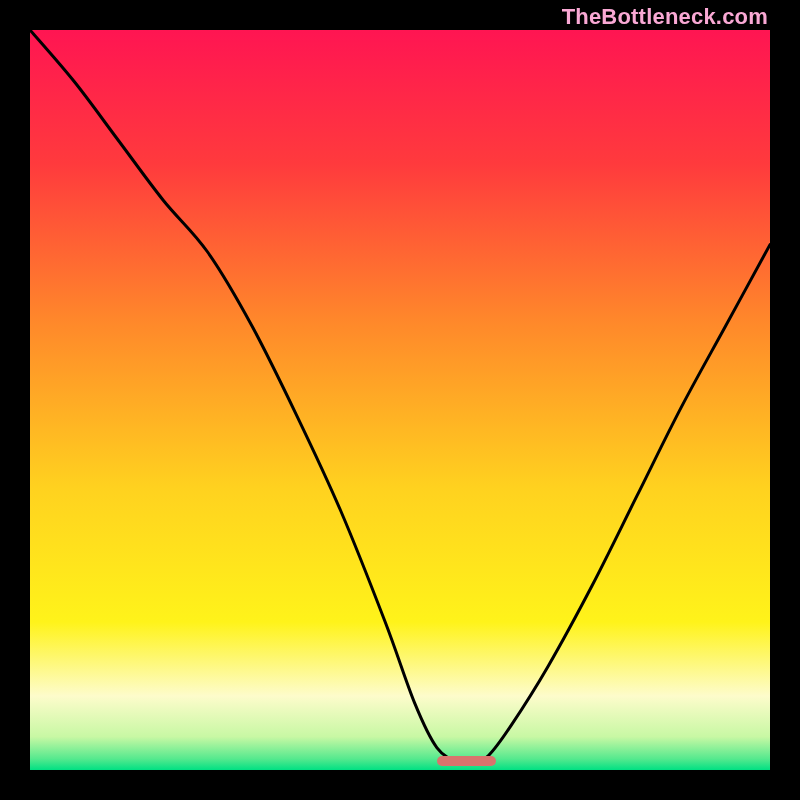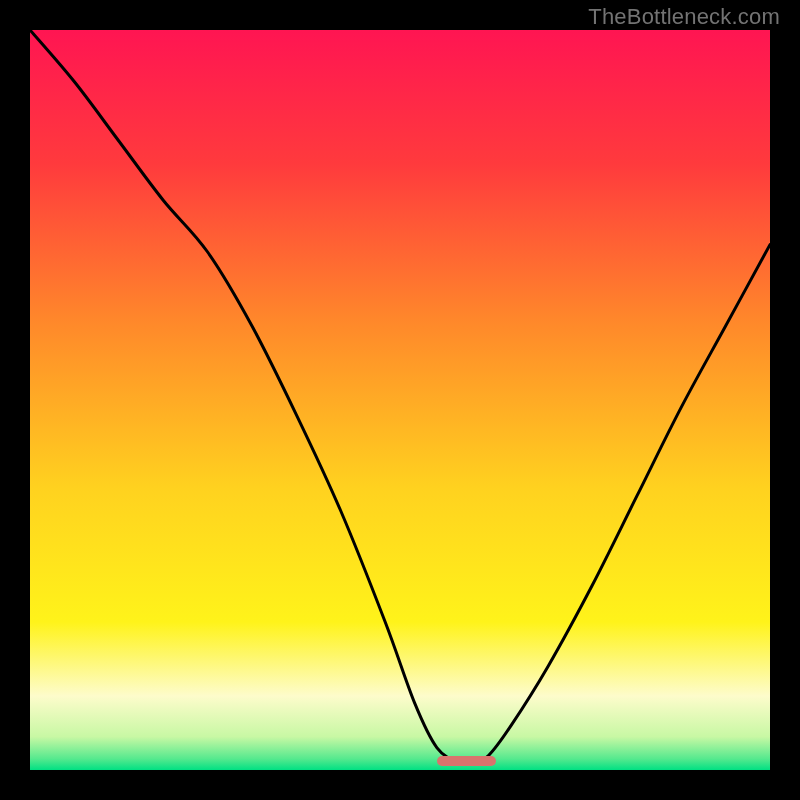--- a/index.html
+++ b/index.html
@@ -35,24 +35,24 @@
     height: 100%;
   }
   .marker {
     position: absolute;
     height: 10px;
     border-radius: 5px;
   }
   .watermark {
     position: absolute;
     top: 4px;
-    right: 20px;
-    color: #737373;
+    right: 32px;
+    color: #f9a8d4;
     font-size: 22px;
-    font-weight: 400;
+    font-weight: 700;
     letter-spacing: 0.2px;
     user-select: none;
   }
   svg.curve {
     position: absolute;
     left: 0;
     top: 0;
     width: 100%;
     height: 100%;
   }

